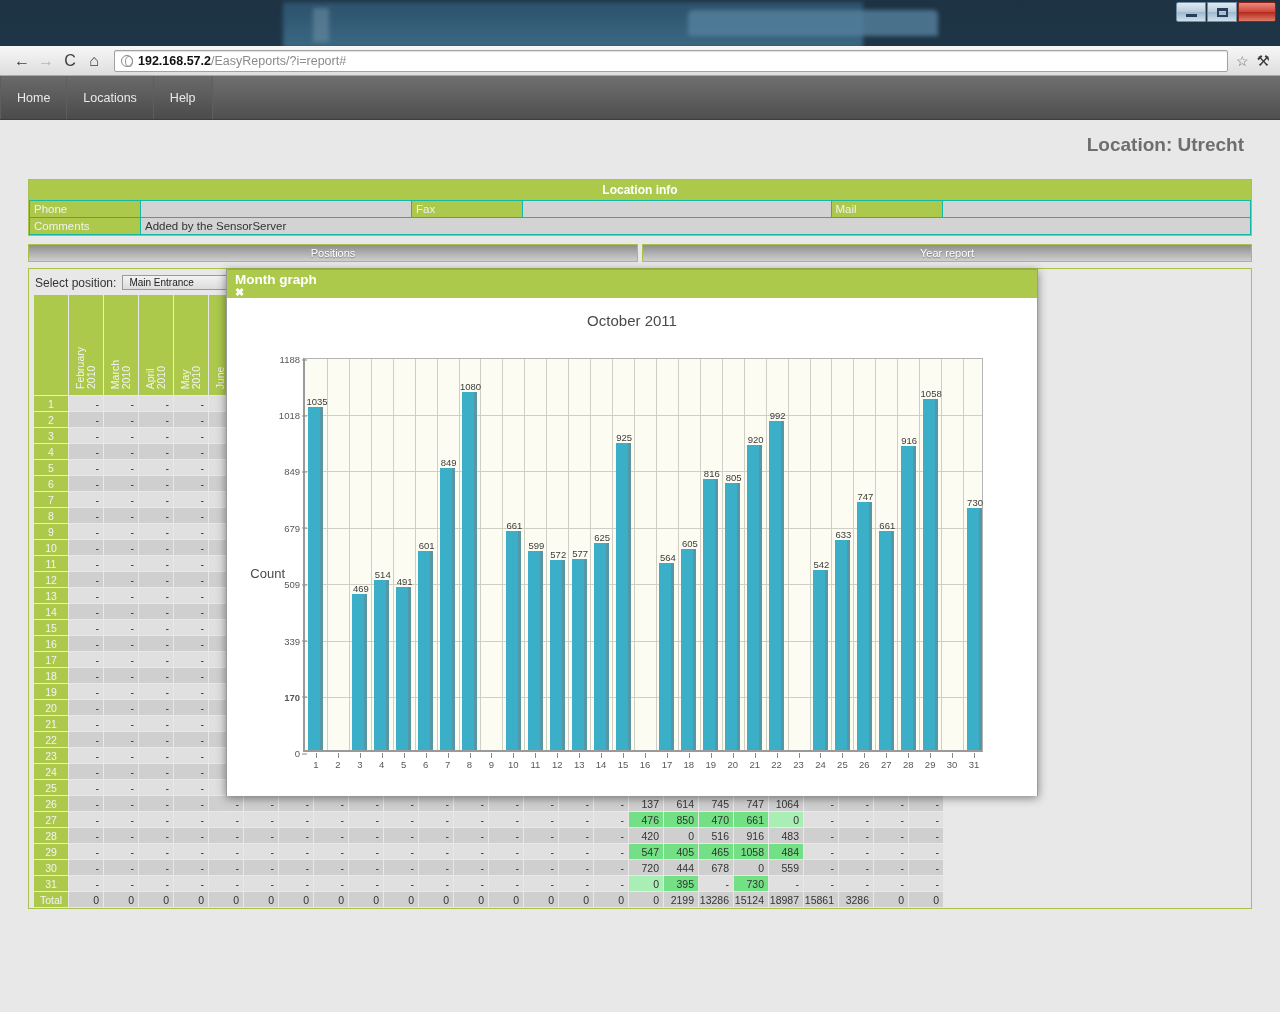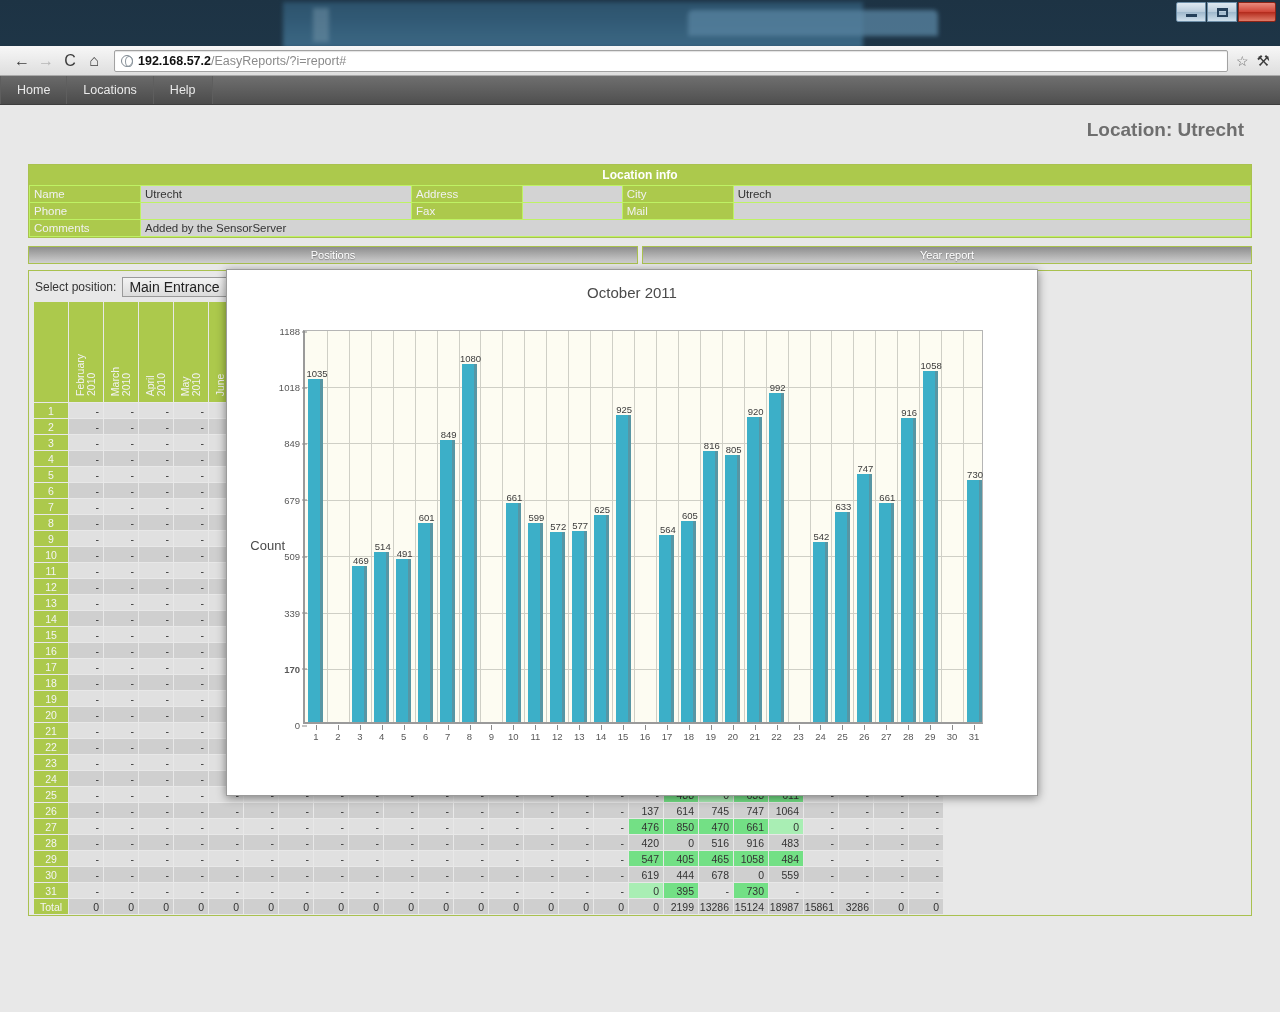--- a/index.html
+++ b/index.html
@@ -112,39 +112,39 @@
   #omnibox .url b { color:#111; font-weight:bold; }
   #star { font-size:14px; color:#6a6a6a; cursor:pointer; }
   #wrench { font-size:15px; color:#3b3b3b; cursor:pointer; margin-left:8px;}
 
   
   #page {
     position:absolute; left:0; top:76px; width:1280px; height:936px;
     background:#e8e8e8; overflow:hidden;
   }
   #nav {
-    height:29px; background:linear-gradient(180deg,#6f6f6f,#4f4f4f);
+    height:44px; background:linear-gradient(180deg,#6f6f6f,#4f4f4f);
     display:flex; align-items:stretch; border-bottom:1px solid #3d3d3d;
   }
   #nav .navitem {
     padding:0 16px; display:flex; align-items:center;
     color:#eaeaea; font-size:12.5px; cursor:pointer;
     border-right:1px solid #5e5e5e;
     background:linear-gradient(180deg,#6a6a6a,#4b4b4b);
   }
   #nav .navitem:first-child { border-left:1px solid #5e5e5e; }
 
   #loc-title {
     text-align:right; padding:14px 36px 0 0;
     font-size:19px; font-weight:bold; color:#6e6e6e;
   }
 
   
   #locinfo {
-    margin:23px 28px 0 28px; border:1px solid #a9c14f; background:#bef264;
+    margin:23px 28px 0 28px; border:1px solid #a9c14f; background:#14b8a6;
   }
   #locinfo .lihead {
     background:#acc94c; color:#fff; font-size:12px; font-weight:bold;
     text-align:center; padding:3px 0;
   }
   #locinfo table { width:100%; border-collapse:separate; border-spacing:1px; }
   #locinfo td { font-size:11.5px; height:16px; padding:1px 4px; color:#333; }
   #locinfo td.lbl { background:#acc94c; color:#f1f1f1; width:110px; }
   #locinfo td.val { background:#d3d3d3; color:#333; }
   #locinfo td.val.wide { width:270px; }
@@ -158,21 +158,21 @@
     color:#fff; font-size:11px; text-align:center; line-height:16px;
     text-shadow:0 1px 1px rgba(0,0,0,.35); cursor:pointer;
   }
 
   
   #gridpanel { margin:6px 28px 0 28px; border:1px solid #a9c14f; background:#e8e8e8; padding:4px 4px 0 4px; }
   #selrow { display:flex; align-items:center; gap:6px; padding:2px 0 4px 2px; }
   #selrow .sl { font-size:12px; color:#333; }
   #posselect {
     background:linear-gradient(180deg,#f3f3f3,#dcdcdc);
-    border:1px solid #9a9a9a; font-size:14px; color:#222;
+    border:1px solid #9a9a9a; font-size:10px; color:#222;
     padding:1px 6px; min-width:108px; cursor:pointer;
   }
 
   
   #dtable { border-collapse:separate; border-spacing:1px; table-layout:fixed; }
   #dtable th.corner { width:34px; background:#acc94c; }
   #dtable th.mcol {
     width:34px; background:#acc94c; color:#f2f2f2; font-size:10.5px; font-weight:normal;
     height:100px; vertical-align:bottom; padding-bottom:4px;
   }
@@ -292,28 +292,20 @@
       <div class="navitem">Locations</div>
       <div class="navitem">Help</div>
     </div>
 
     <div id="loc-title">Location: Utrecht</div>
 
     <div id="locinfo">
       <div class="lihead">Location info</div>
       <table>
         <tbody>
-            <tr>
-          <td class="lbl">Name</td>
-          <td class="val wide">Utrecht</td>
-          <td class="lbl">Address</td>
-          <td class="val"></td>
-          <td class="lbl">City</td>
-          <td class="val">Utrech</td>
-        </tr>
         <tr>
           <td class="lbl">Phone</td>
           <td class="val wide"></td>
           <td class="lbl">Fax</td>
           <td class="val"></td>
           <td class="lbl">Mail</td>
           <td class="val"></td>
         </tr>
         <tr>
           <td class="lbl">Comments</td>
@@ -1211,21 +1203,21 @@
               <td class="c">-</td>
               <td class="c">-</td>
               <td class="c">-</td>
               <td class="c">-</td>
               <td class="c">-</td>
               <td class="c">-</td>
               <td class="c">-</td>
               <td class="c">-</td>
               <td class="c">-</td>
               <td class="c">-</td>
-              <td class="c g1">619</td>
+              <td class="c g1">720</td>
               <td class="c g1">444</td>
               <td class="c g1">678</td>
               <td class="c g2">0</td>
               <td class="c g1">559</td>
               <td class="c">-</td>
               <td class="c">-</td>
               <td class="c">-</td>
               <td class="c">-</td>
             </tr>
             <tr>
@@ -1284,20 +1276,24 @@
               <td class="c">0</td>
               <td class="c">0</td>
             </tr>
           </tbody>
         </table>
     </div>
 
   </div>
 
   <div id="dialog">
+    <div id="dlg-head">
+      <span>Month graph</span>
+      <span id="dlg-close">✖</span>
+    </div>
     <div id="dlg-body">
       <div id="chart-title">October 2011</div>
       <div id="ylabel">Count</div>
       <div id="plot">
           <div class="ytick" style="top: 394px;">0</div>
           <div class="gridh" style="top: 337.62px;"></div>
           <div class="ytick" style="top: 337.62px; font-weight: bold;">170</div>
           <div class="gridh" style="top: 281.571px;"></div>
           <div class="ytick" style="top: 281.571px;">339</div>
           <div class="gridh" style="top: 225.19px;"></div>

